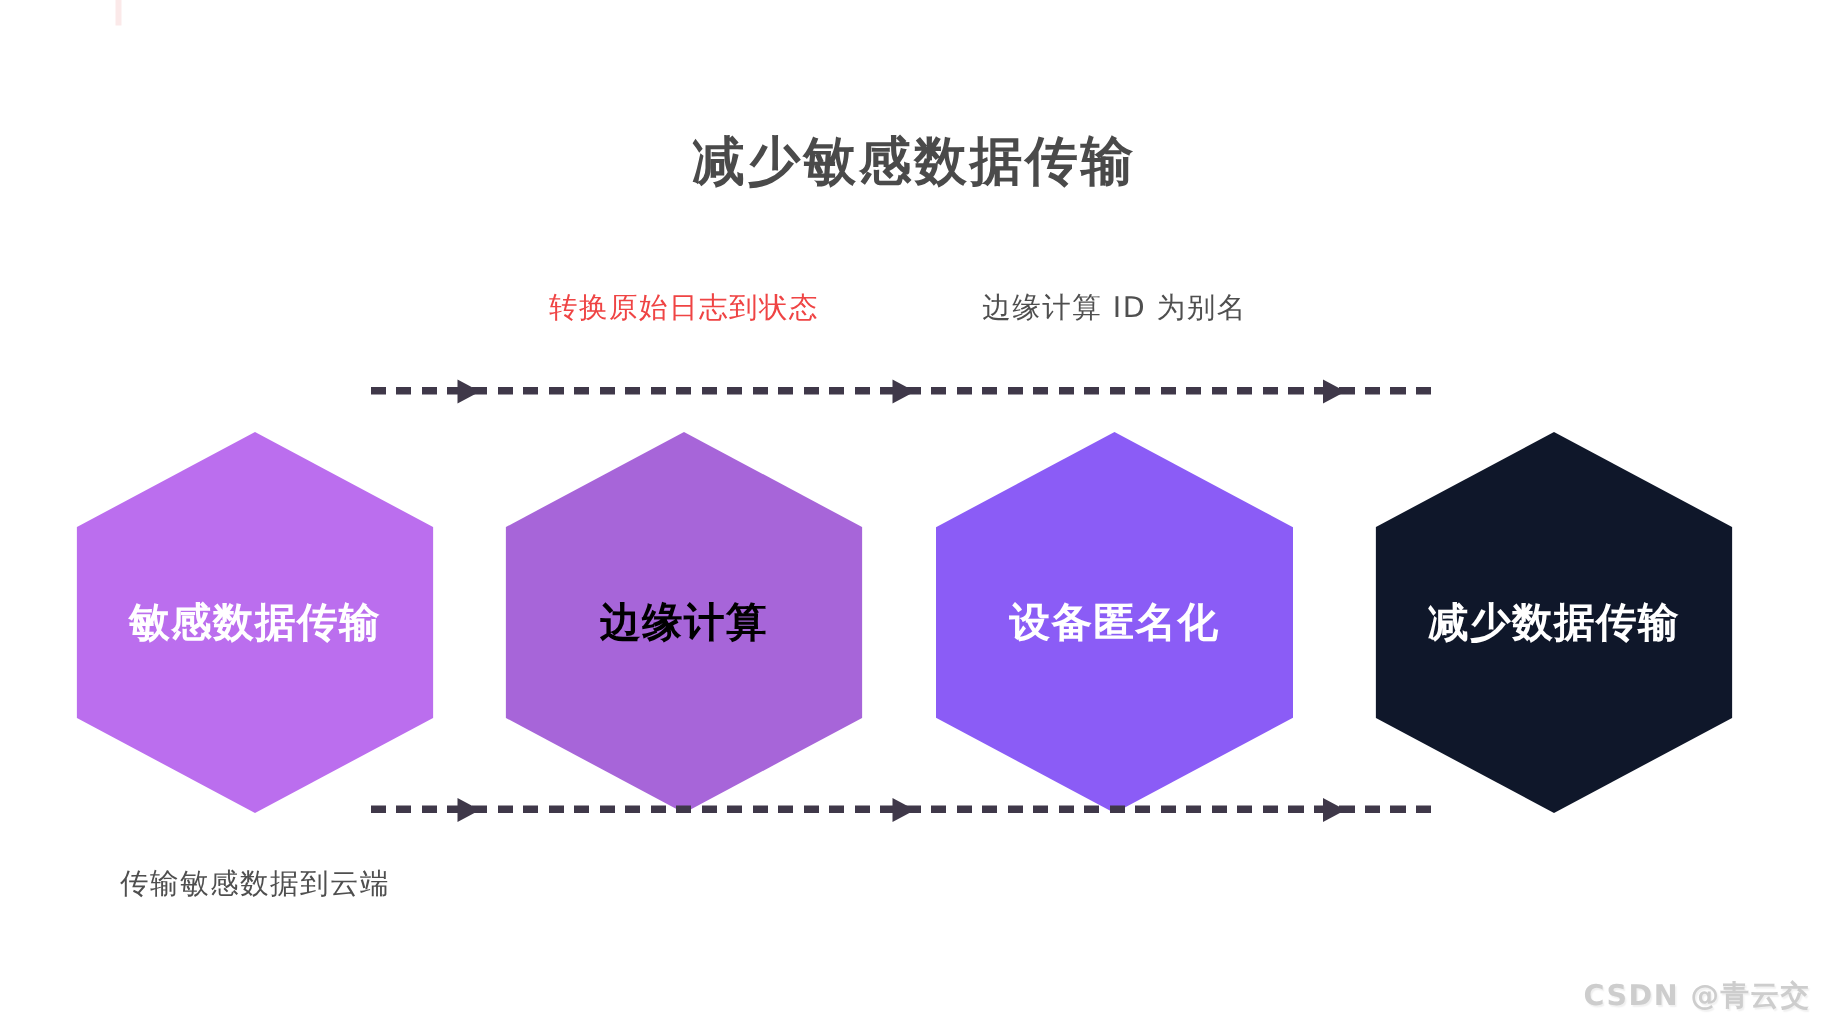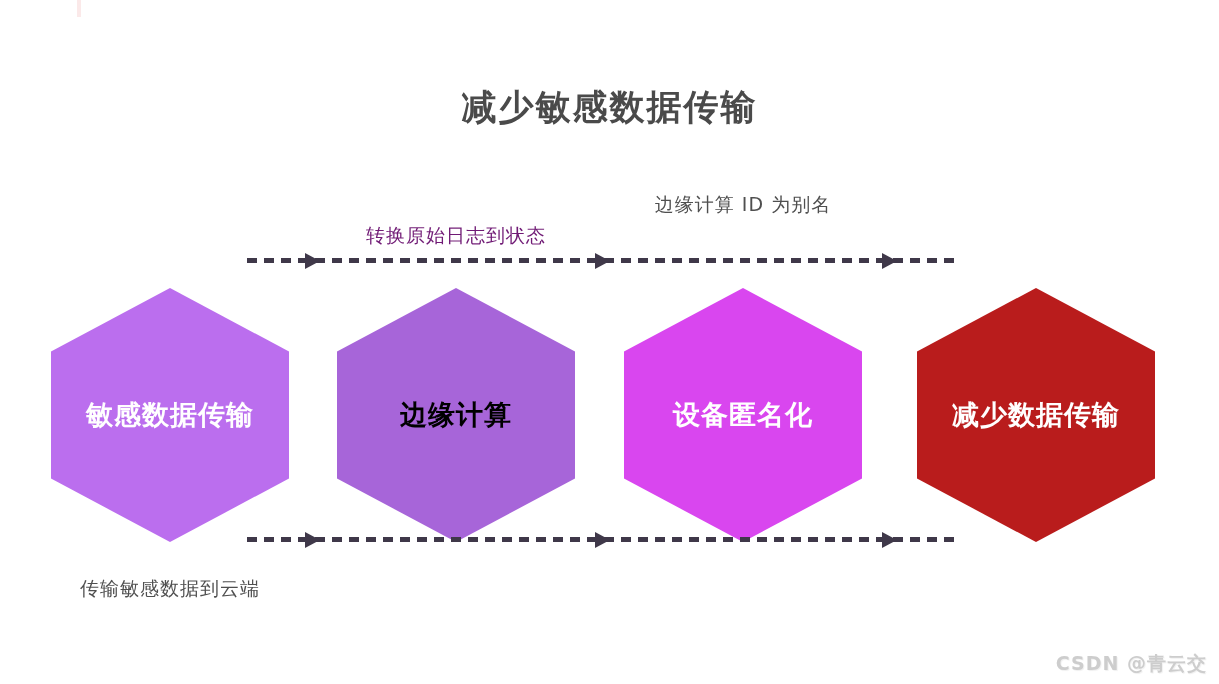--- a/index.html
+++ b/index.html
@@ -69,39 +69,39 @@
 </style>
 </head>
 <body>
 
 <div class="canvas">
 
   <div class="tick" style="background-color: rgb(251, 233, 233);"></div>
 
   <h1 class="title" style="color: rgb(74, 74, 74);">减少敏感数据传输</h1>
 
-  <div class="annotation ann-top-1" style="color: #701a75; margin-top: 31px;">转换原始日志到状态</div>
+  <div class="annotation ann-top-1" style="color: #ef4444;">转换原始日志到状态</div>
   <div class="annotation ann-top-2" style="color: rgb(79, 79, 79);">边缘计算 ID 为别名</div>
 
   <div class="dashed-line top-line" style="color: rgb(63, 56, 73);">
     <span class="arrowhead arrow-1"></span>
     <span class="arrowhead arrow-2"></span>
     <span class="arrowhead arrow-3"></span>
   </div>
 
   <div class="hexagon hex-1" style="background-color: rgb(187, 110, 238);">
     <span class="hex-label" style="color: rgb(255, 255, 255);">敏感数据传输</span>
   </div>
   <div class="hexagon hex-2" style="background-color: rgb(167, 101, 217);">
     <span class="hex-label" style="color: #000000;">边缘计算</span>
   </div>
-  <div class="hexagon hex-3" style="background-color: #d946ef;">
+  <div class="hexagon hex-3" style="background-color: #8b5cf6;">
     <span class="hex-label" style="color: rgb(255, 255, 255);">设备匿名化</span>
   </div>
-  <div class="hexagon hex-4" style="background-color: #b91c1c;">
+  <div class="hexagon hex-4" style="background-color: #0f172a;">
     <span class="hex-label" style="color: rgb(255, 255, 255);">减少数据传输</span>
   </div>
 
   <div class="dashed-line bottom-line" style="color: rgb(63, 56, 73);">
     <span class="arrowhead arrow-1"></span>
     <span class="arrowhead arrow-2"></span>
     <span class="arrowhead arrow-3"></span>
   </div>
 
   <div class="annotation ann-bottom-1" style="color: rgb(79, 79, 79);">传输敏感数据到云端</div>

